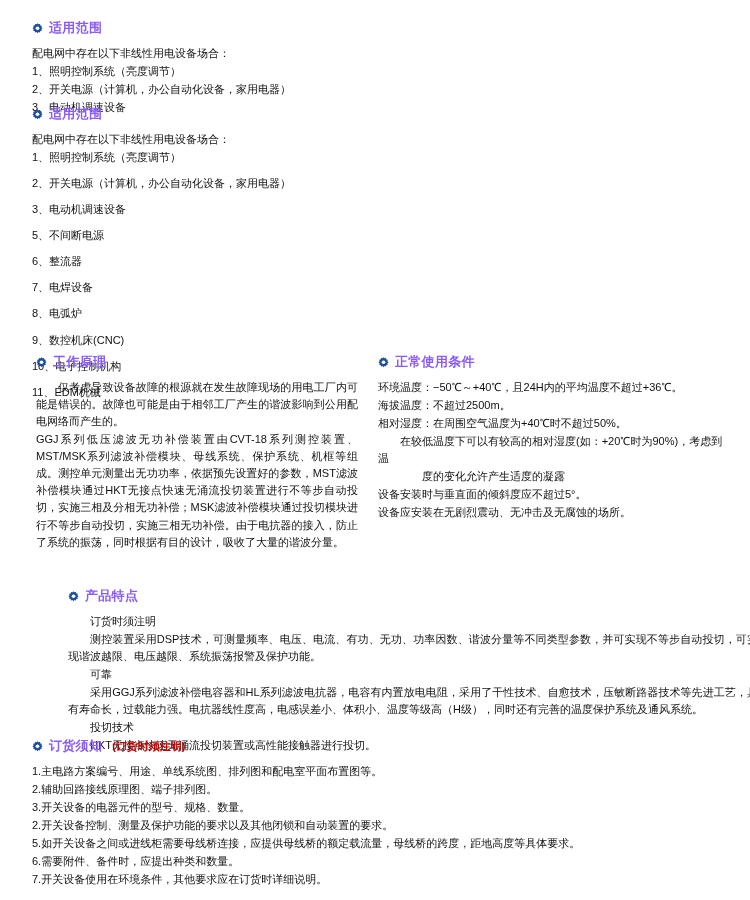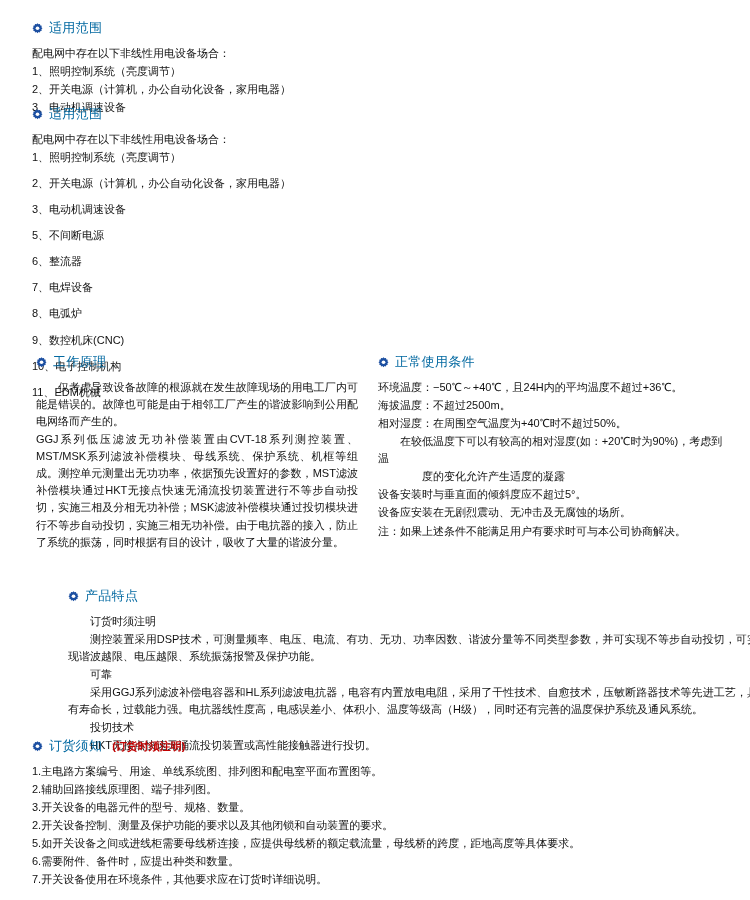--- a/index.html
+++ b/index.html
@@ -34,23 +34,23 @@
   }
   .sec-head .gear {
     width: 11px;
     height: 11px;
     flex: 0 0 11px;
     position: relative;
     display: inline-block;
   }
   .sec-head .gear svg { display: block; }
   .sec-title {
-    color: #0369a1;
+    color: #8b5cf6;
     font-size: 13px;
-    font-weight: normal;
+    font-weight: bold;
     letter-spacing: 0.3px;
   }
   .sec-title-sub {
     color: #c00000;
     font-size: 11px;
     font-weight: bold;
     margin-left: 4px;
     text-align: center;
   }
 
@@ -157,21 +157,20 @@
       </span>
       <span class="sec-title">正常使用条件</span>
     </div>
     <p class="line body-text">环境温度：−50℃～+40℃，且24H内的平均温度不超过+36℃。</p>
     <p class="line body-text">海拔温度：不超过2500m。</p>
     <p class="line body-text">相对湿度：在周围空气温度为+40℃时不超过50%。</p>
     <p class="line body-text indent">在较低温度下可以有较高的相对湿度(如：+20℃时为90%)，考虑到温</p>
     <p class="line body-text indent2">度的变化允许产生适度的凝露</p>
     <p class="line body-text">设备安装时与垂直面的倾斜度应不超过5°。</p>
     <p class="line body-text">设备应安装在无剧烈震动、无冲击及无腐蚀的场所。</p>
-    <p class="line body-text">注：如果上述条件不能满足用户有要求时可与本公司协商解决。</p>
   </div>
 
   <div class="block" id="features">
     <div class="sec-head">
       <span class="gear">
         <svg width="11" height="11" viewBox="0 0 24 24">
           <path fill="#1c4fa1" d="M12 0.5 14.2 2.9 17.4 2 18.2 5.2 21.4 6 20.5 9.2 22.9 11.4 20.5 13.6 21.4 16.8 18.2 17.6 17.4 20.8 14.2 19.9 12 22.3 9.8 19.9 6.6 20.8 5.8 17.6 2.6 16.8 3.5 13.6 1.1 11.4 3.5 9.2 2.6 6 5.8 5.2 6.6 2 9.8 2.9z"></path>
           <circle cx="12" cy="11.4" r="4" fill="#ffffff"></circle>
         </svg>
       </span>

